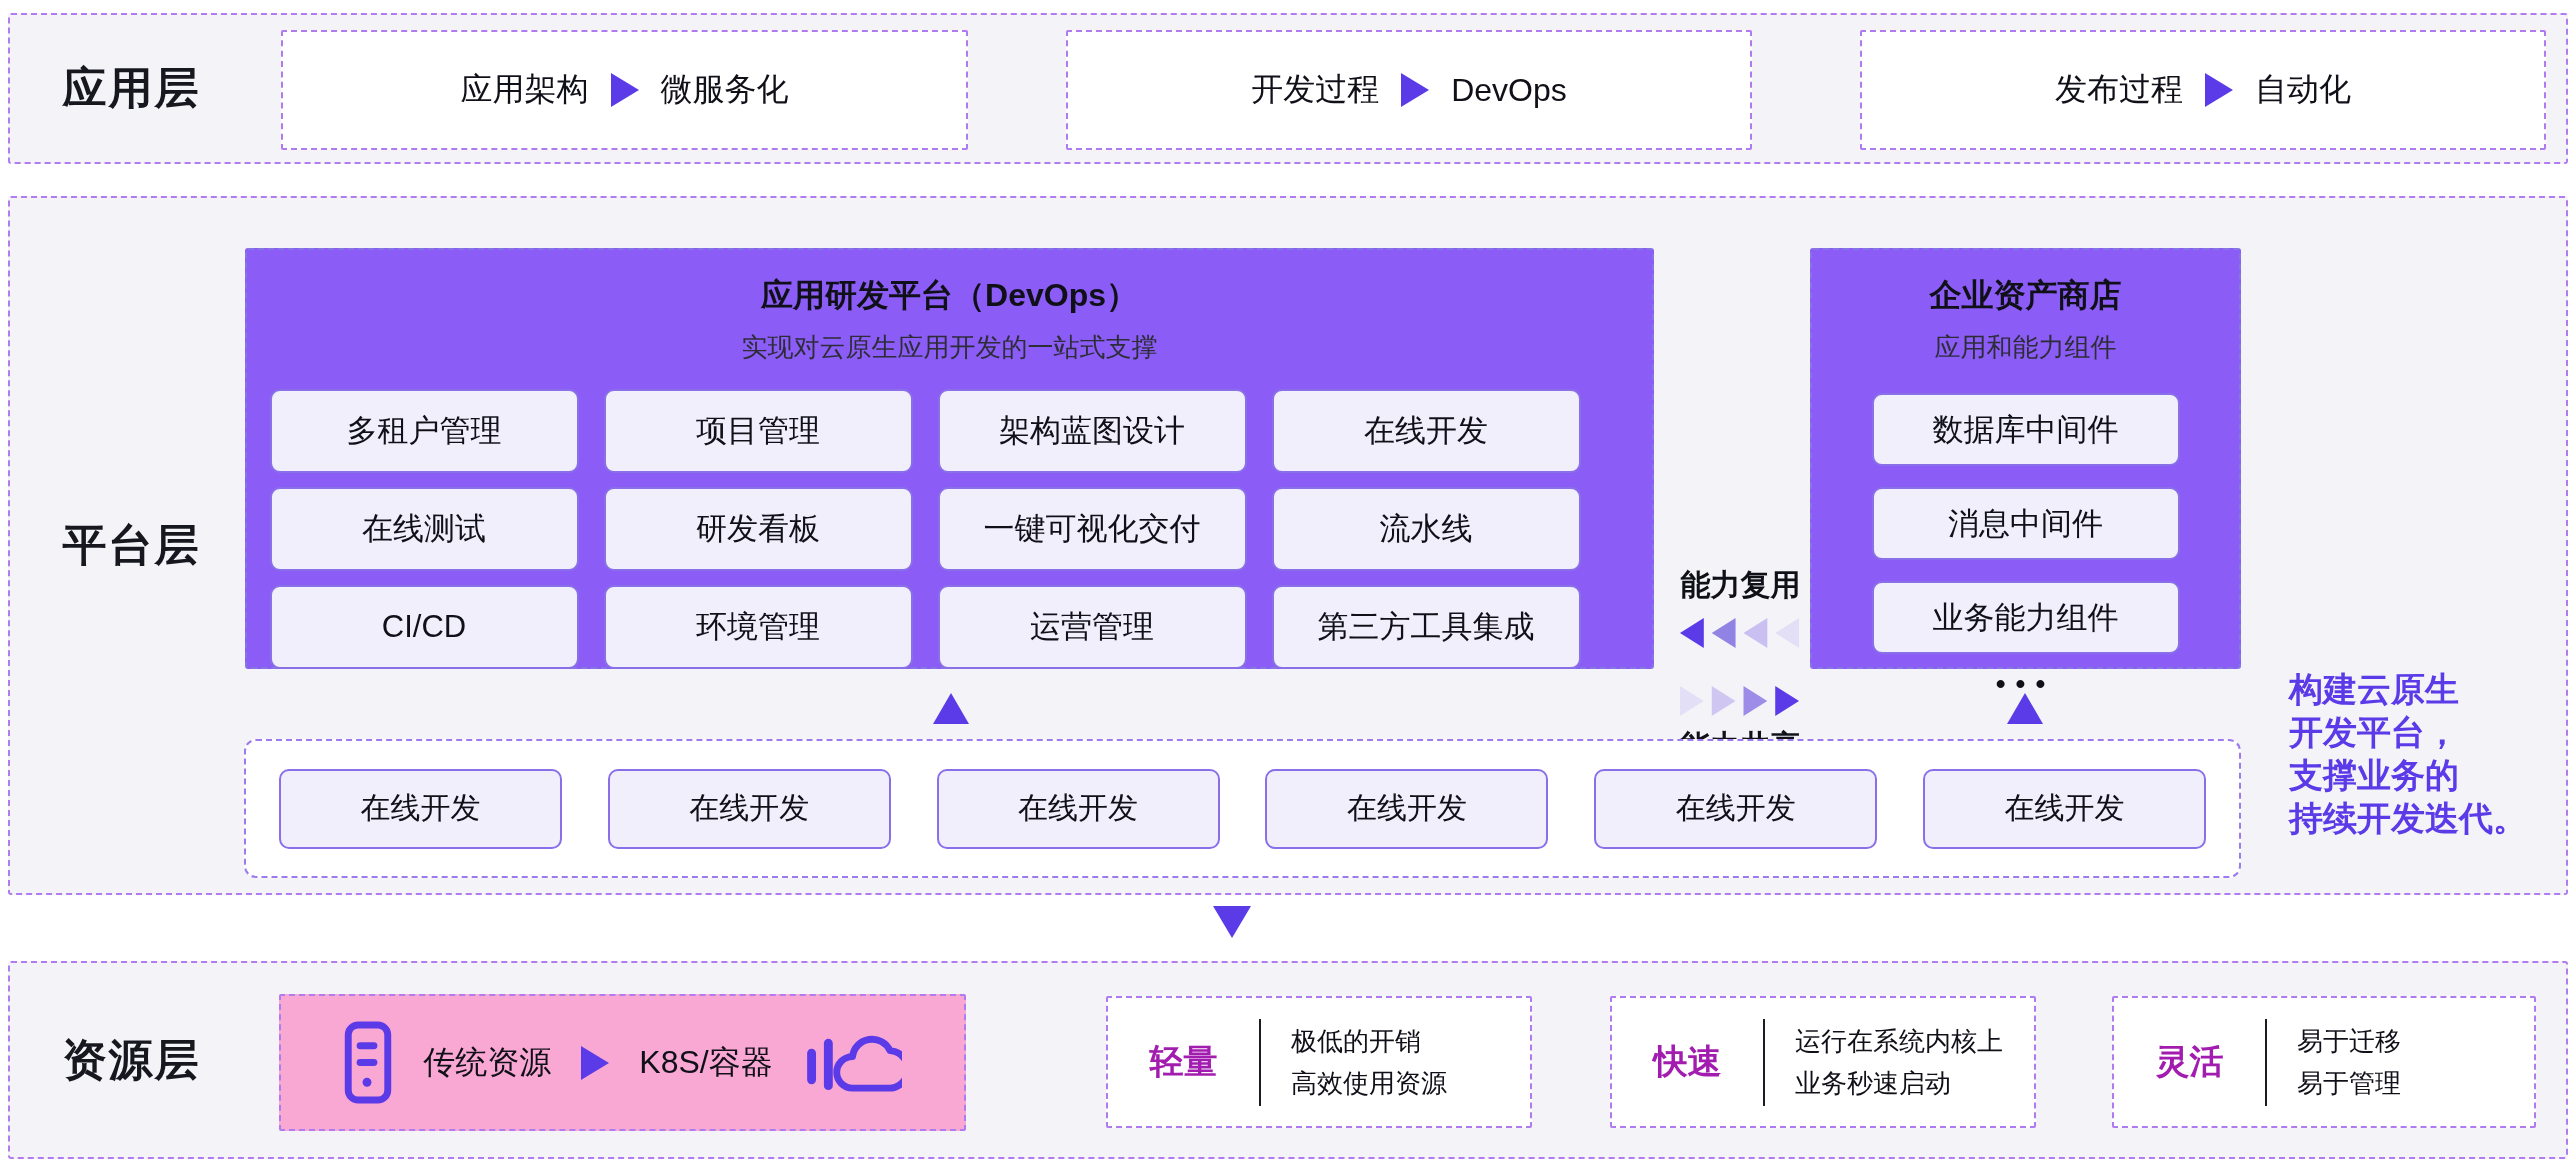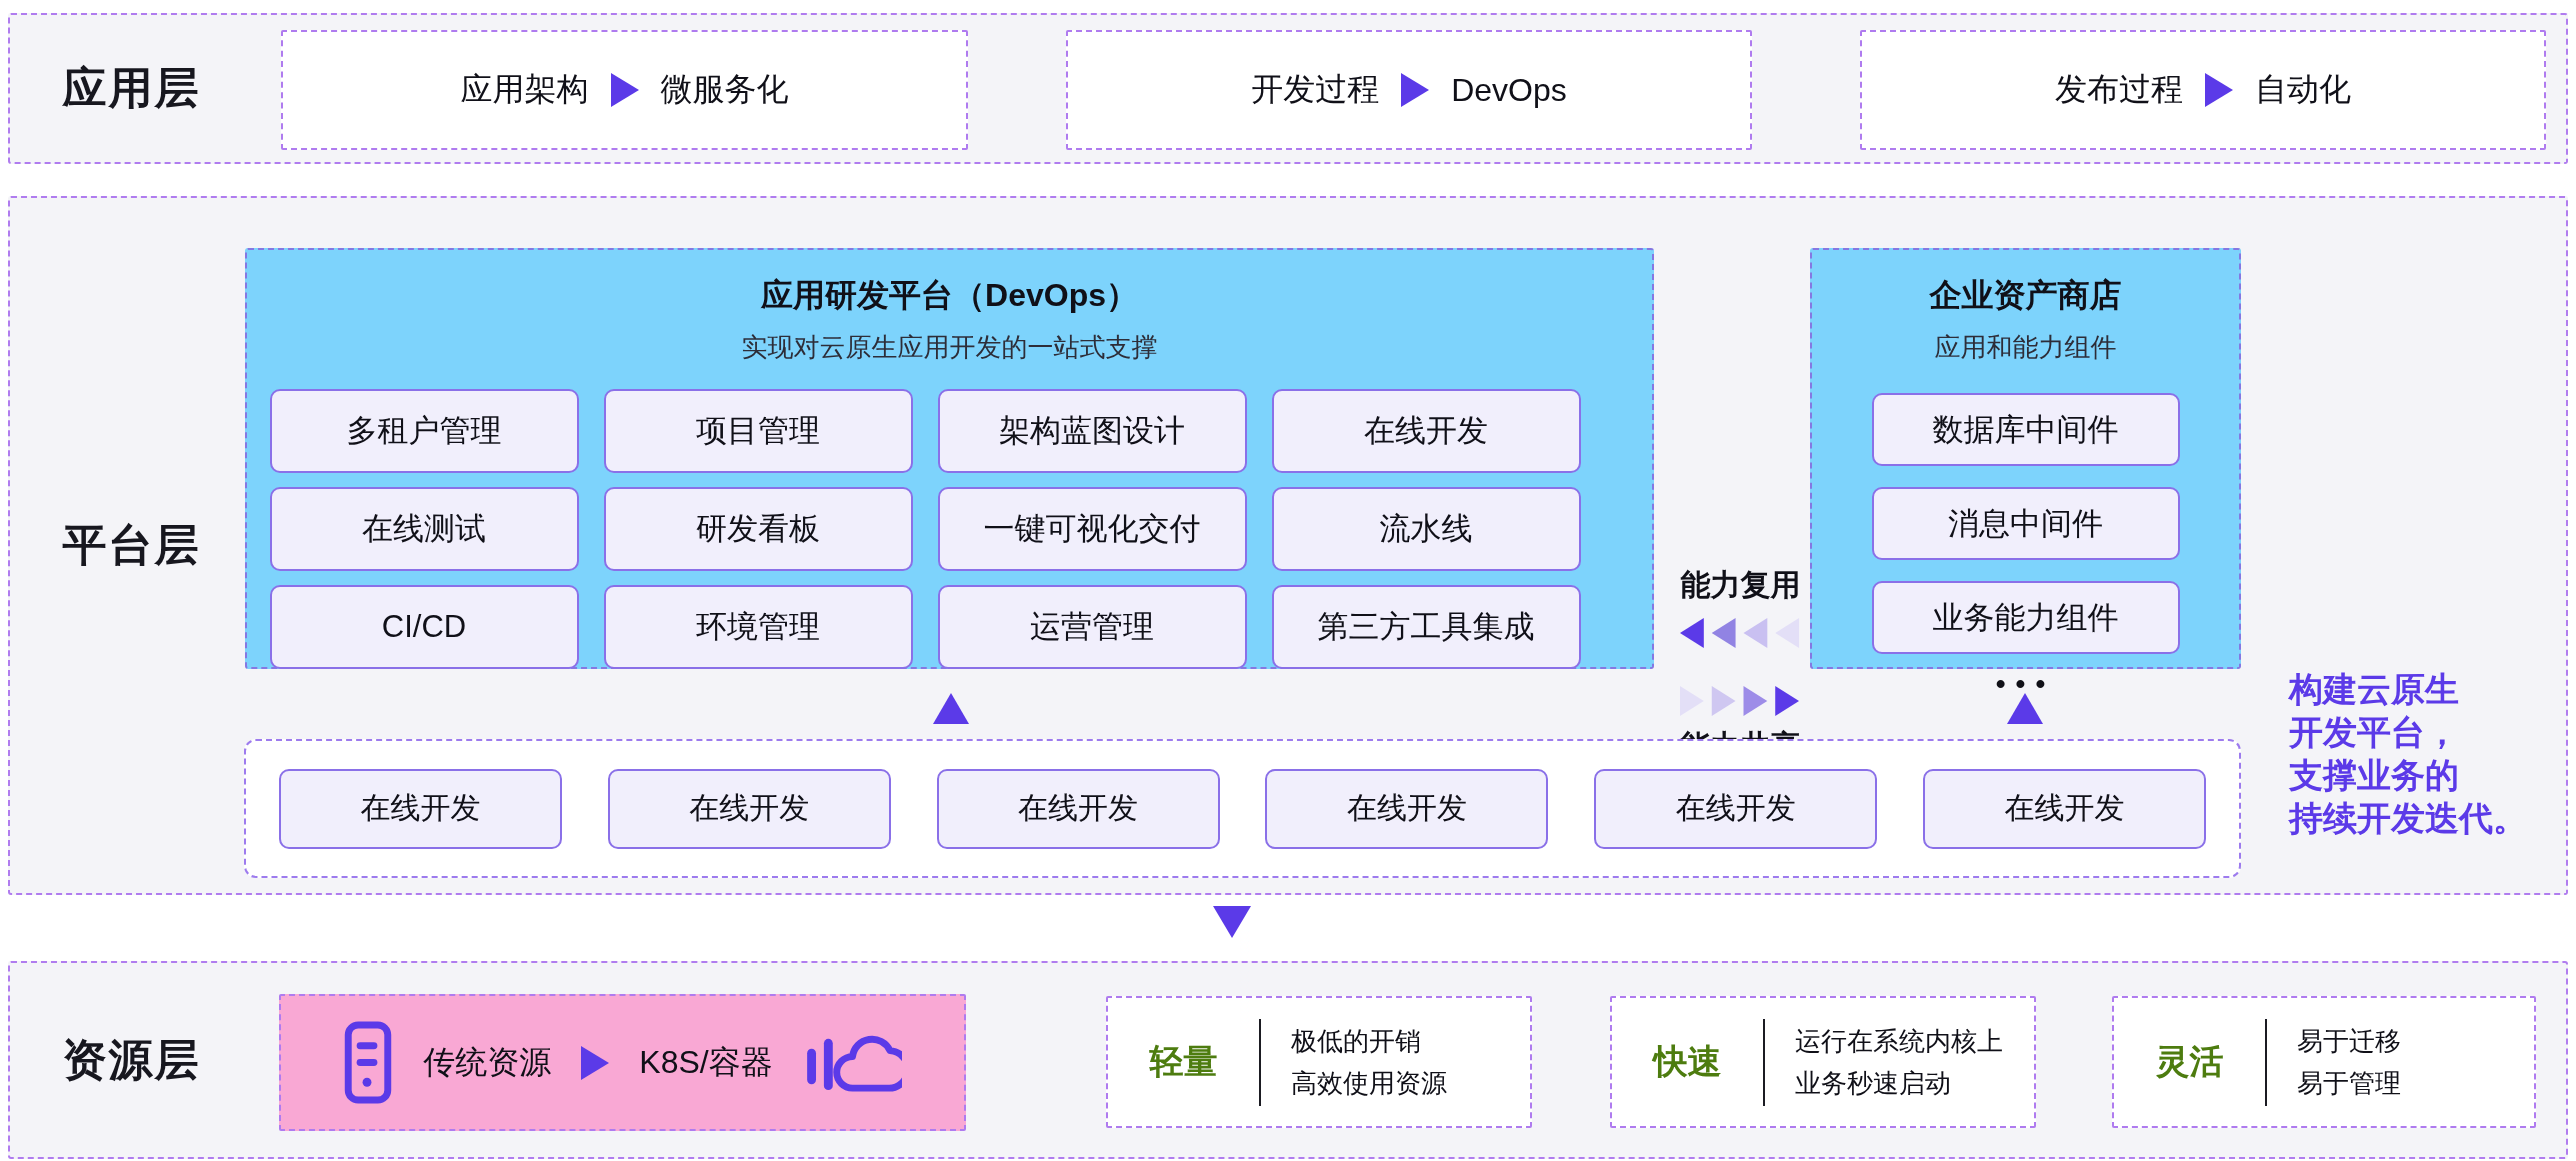--- a/index.html
+++ b/index.html
@@ -31,21 +31,21 @@
     display:flex;align-items:center;justify-content:center;gap:22px;
     font-size:32px;color:#101018;
   }
   .tri-right{
     width:0;height:0;border-top:17px solid transparent;border-bottom:17px solid transparent;
     border-left:28px solid #5b3ae8;
   }
 
   
   .panel{
-    position:absolute;background:#7dd3fc;border:2px dashed #8577e2;border-radius:3px;
+    position:absolute;background:#8b5cf6;border:2px dashed #8577e2;border-radius:3px;
     text-align:center;
   }
   .panel-title{margin-top:24px;font-size:32px;font-weight:700;color:#101018;}
   .panel-sub{margin-top:12px;font-size:26px;color:#2d2d38;}
 
   .cell{
     background:#f1effc;border:2px solid #8a70e8;border-radius:10px;
     display:flex;align-items:center;justify-content:center;
     font-size:31px;color:#101018;
   }
@@ -101,21 +101,21 @@
     position:absolute;left:279px;top:994px;width:687px;height:137px;
     background:#f9a8d4;border:2px dashed #af7bef;border-radius:2px;
     display:flex;align-items:center;justify-content:center;gap:30px;
     font-size:32px;color:#101018;
   }
   .feature{
     position:absolute;top:996px;height:132px;background:#ffffff;
     border:2px dashed #af7bef;border-radius:2px;
     display:flex;align-items:center;
   }
-  .feature-name{width:151px;text-align:center;font-size:34px;font-weight:700;color:#4d7c0f;}
+  .feature-name{width:151px;text-align:center;font-size:34px;font-weight:700;color:#a21caf;}
   .feature-divider{width:2px;height:87px;background:#1b1b22;}
   .feature-lines{margin-left:30px;font-size:26px;color:#101018;line-height:42px;}
 </style>
 </head>
 <body>
 
 <div class="canvas">
 
   <div class="layer layer-app">
     <div class="layer-label">应用层</div>

